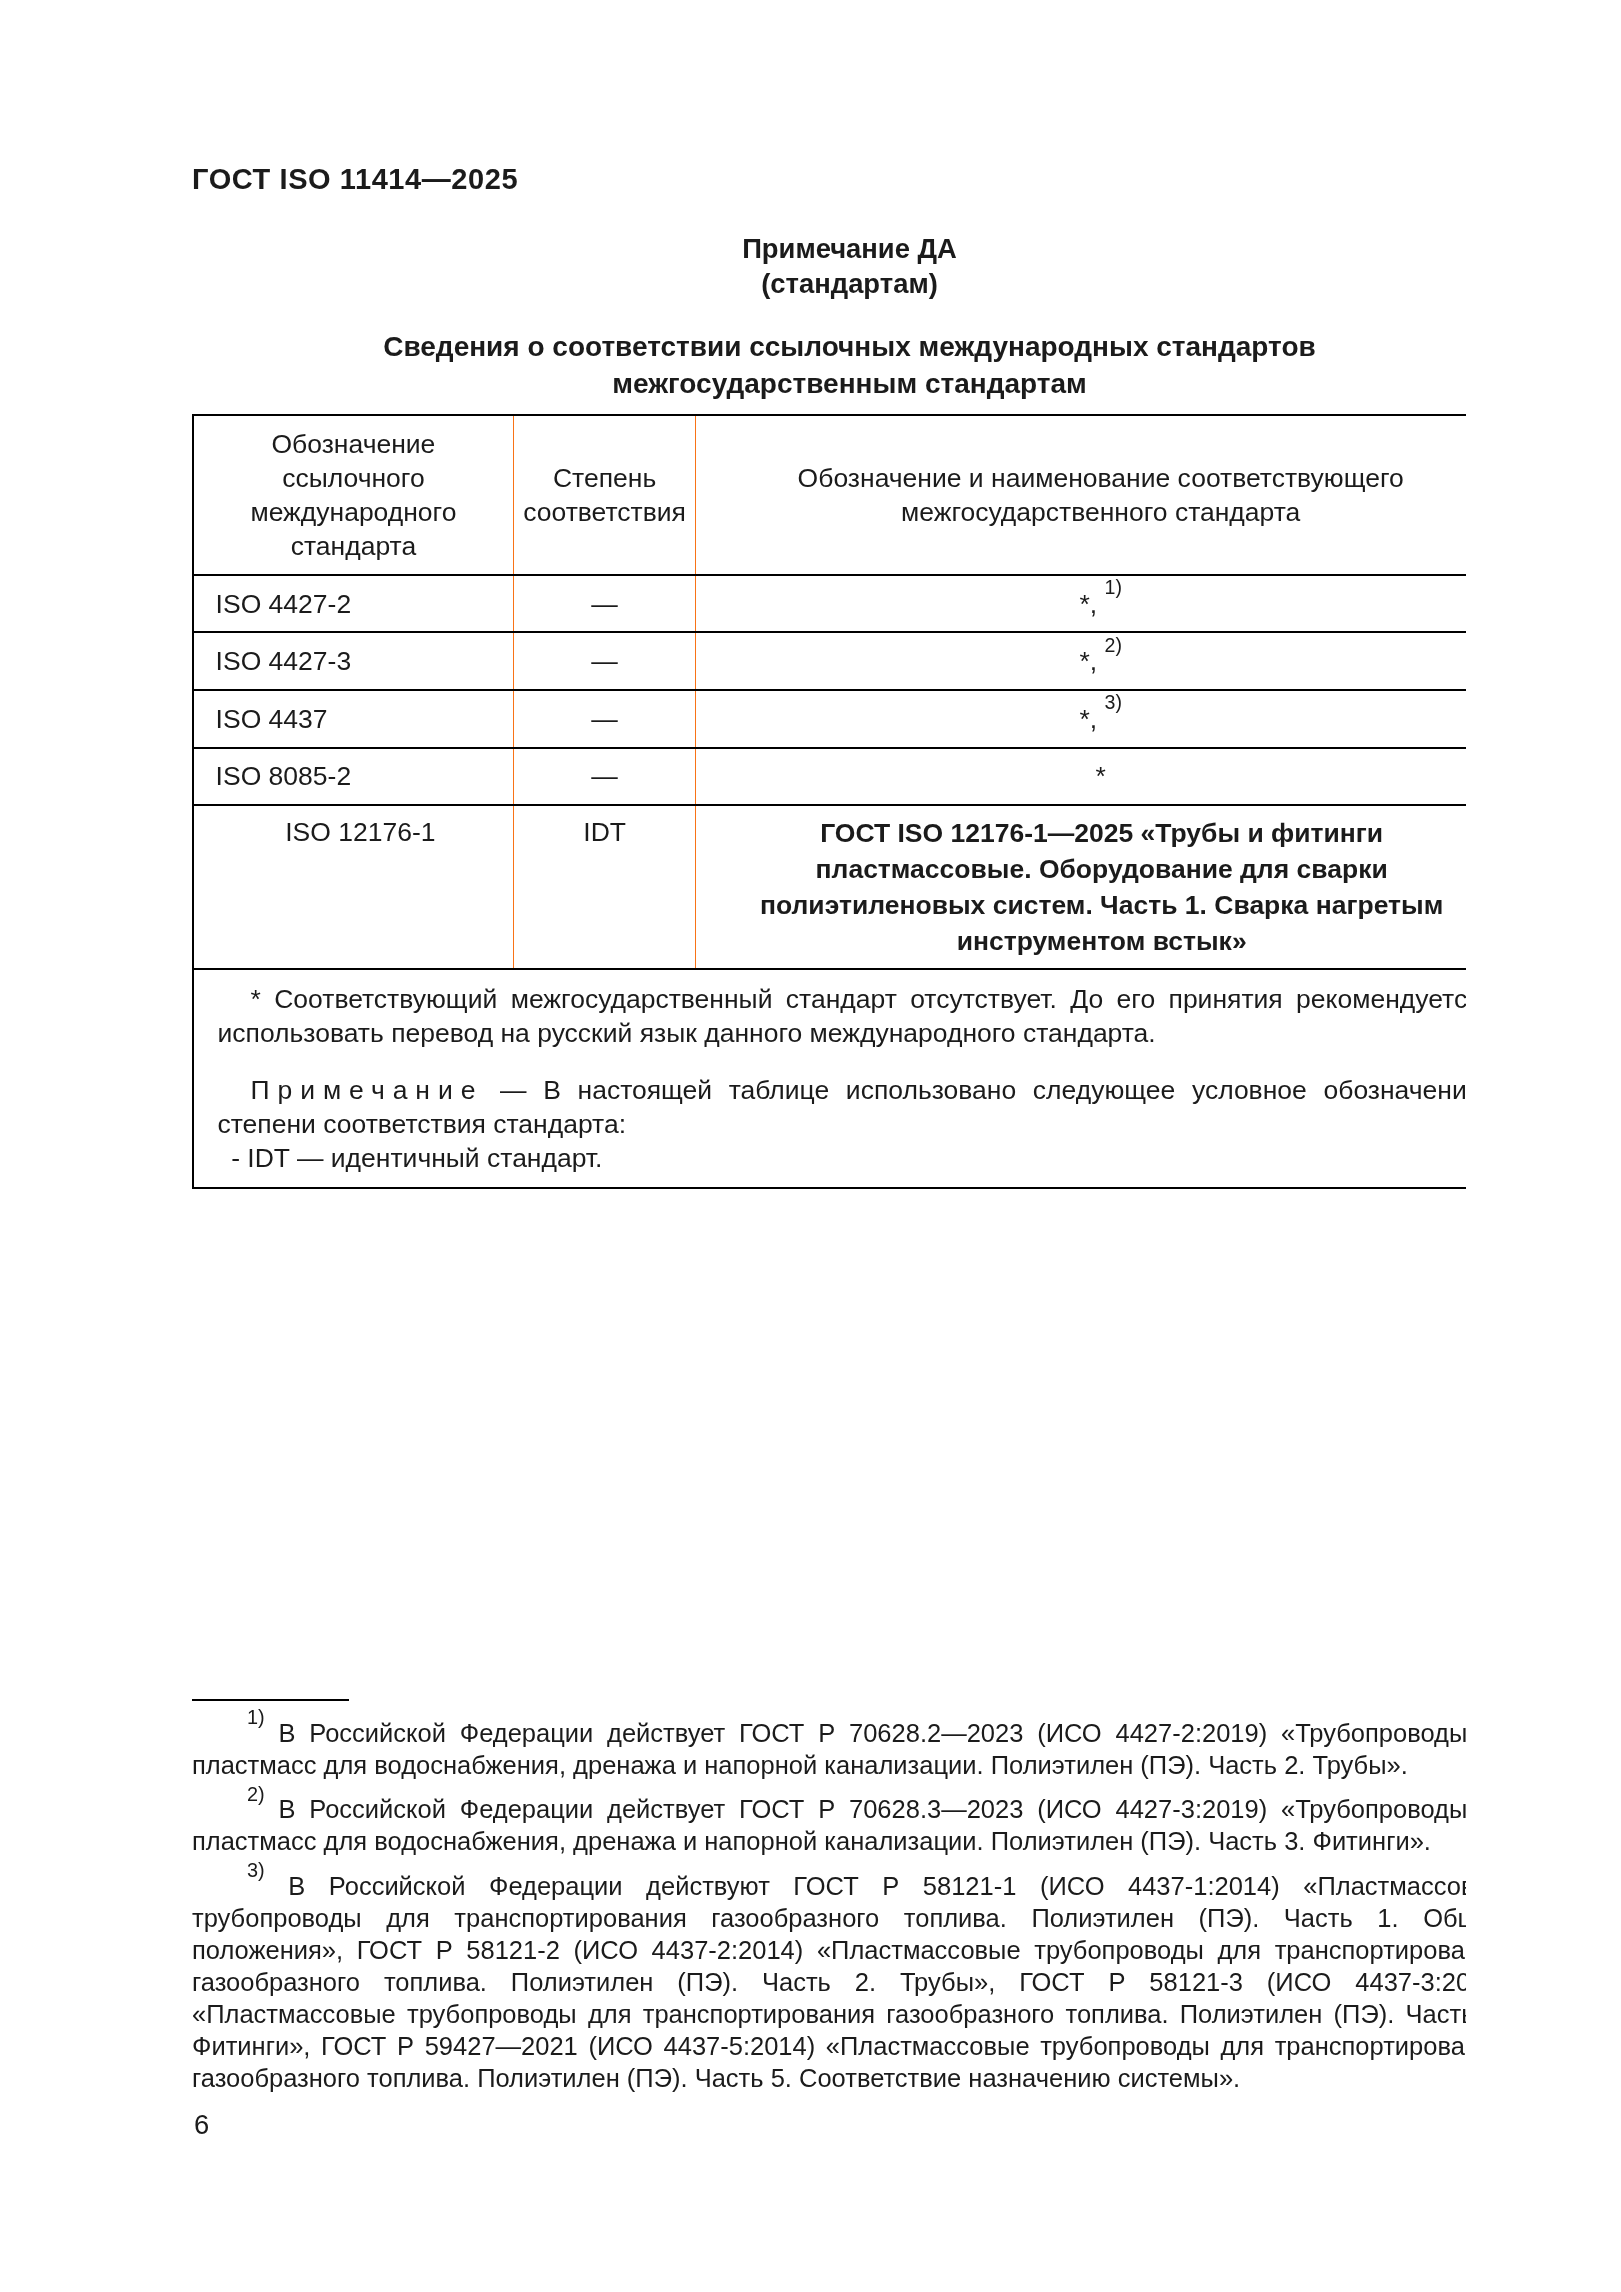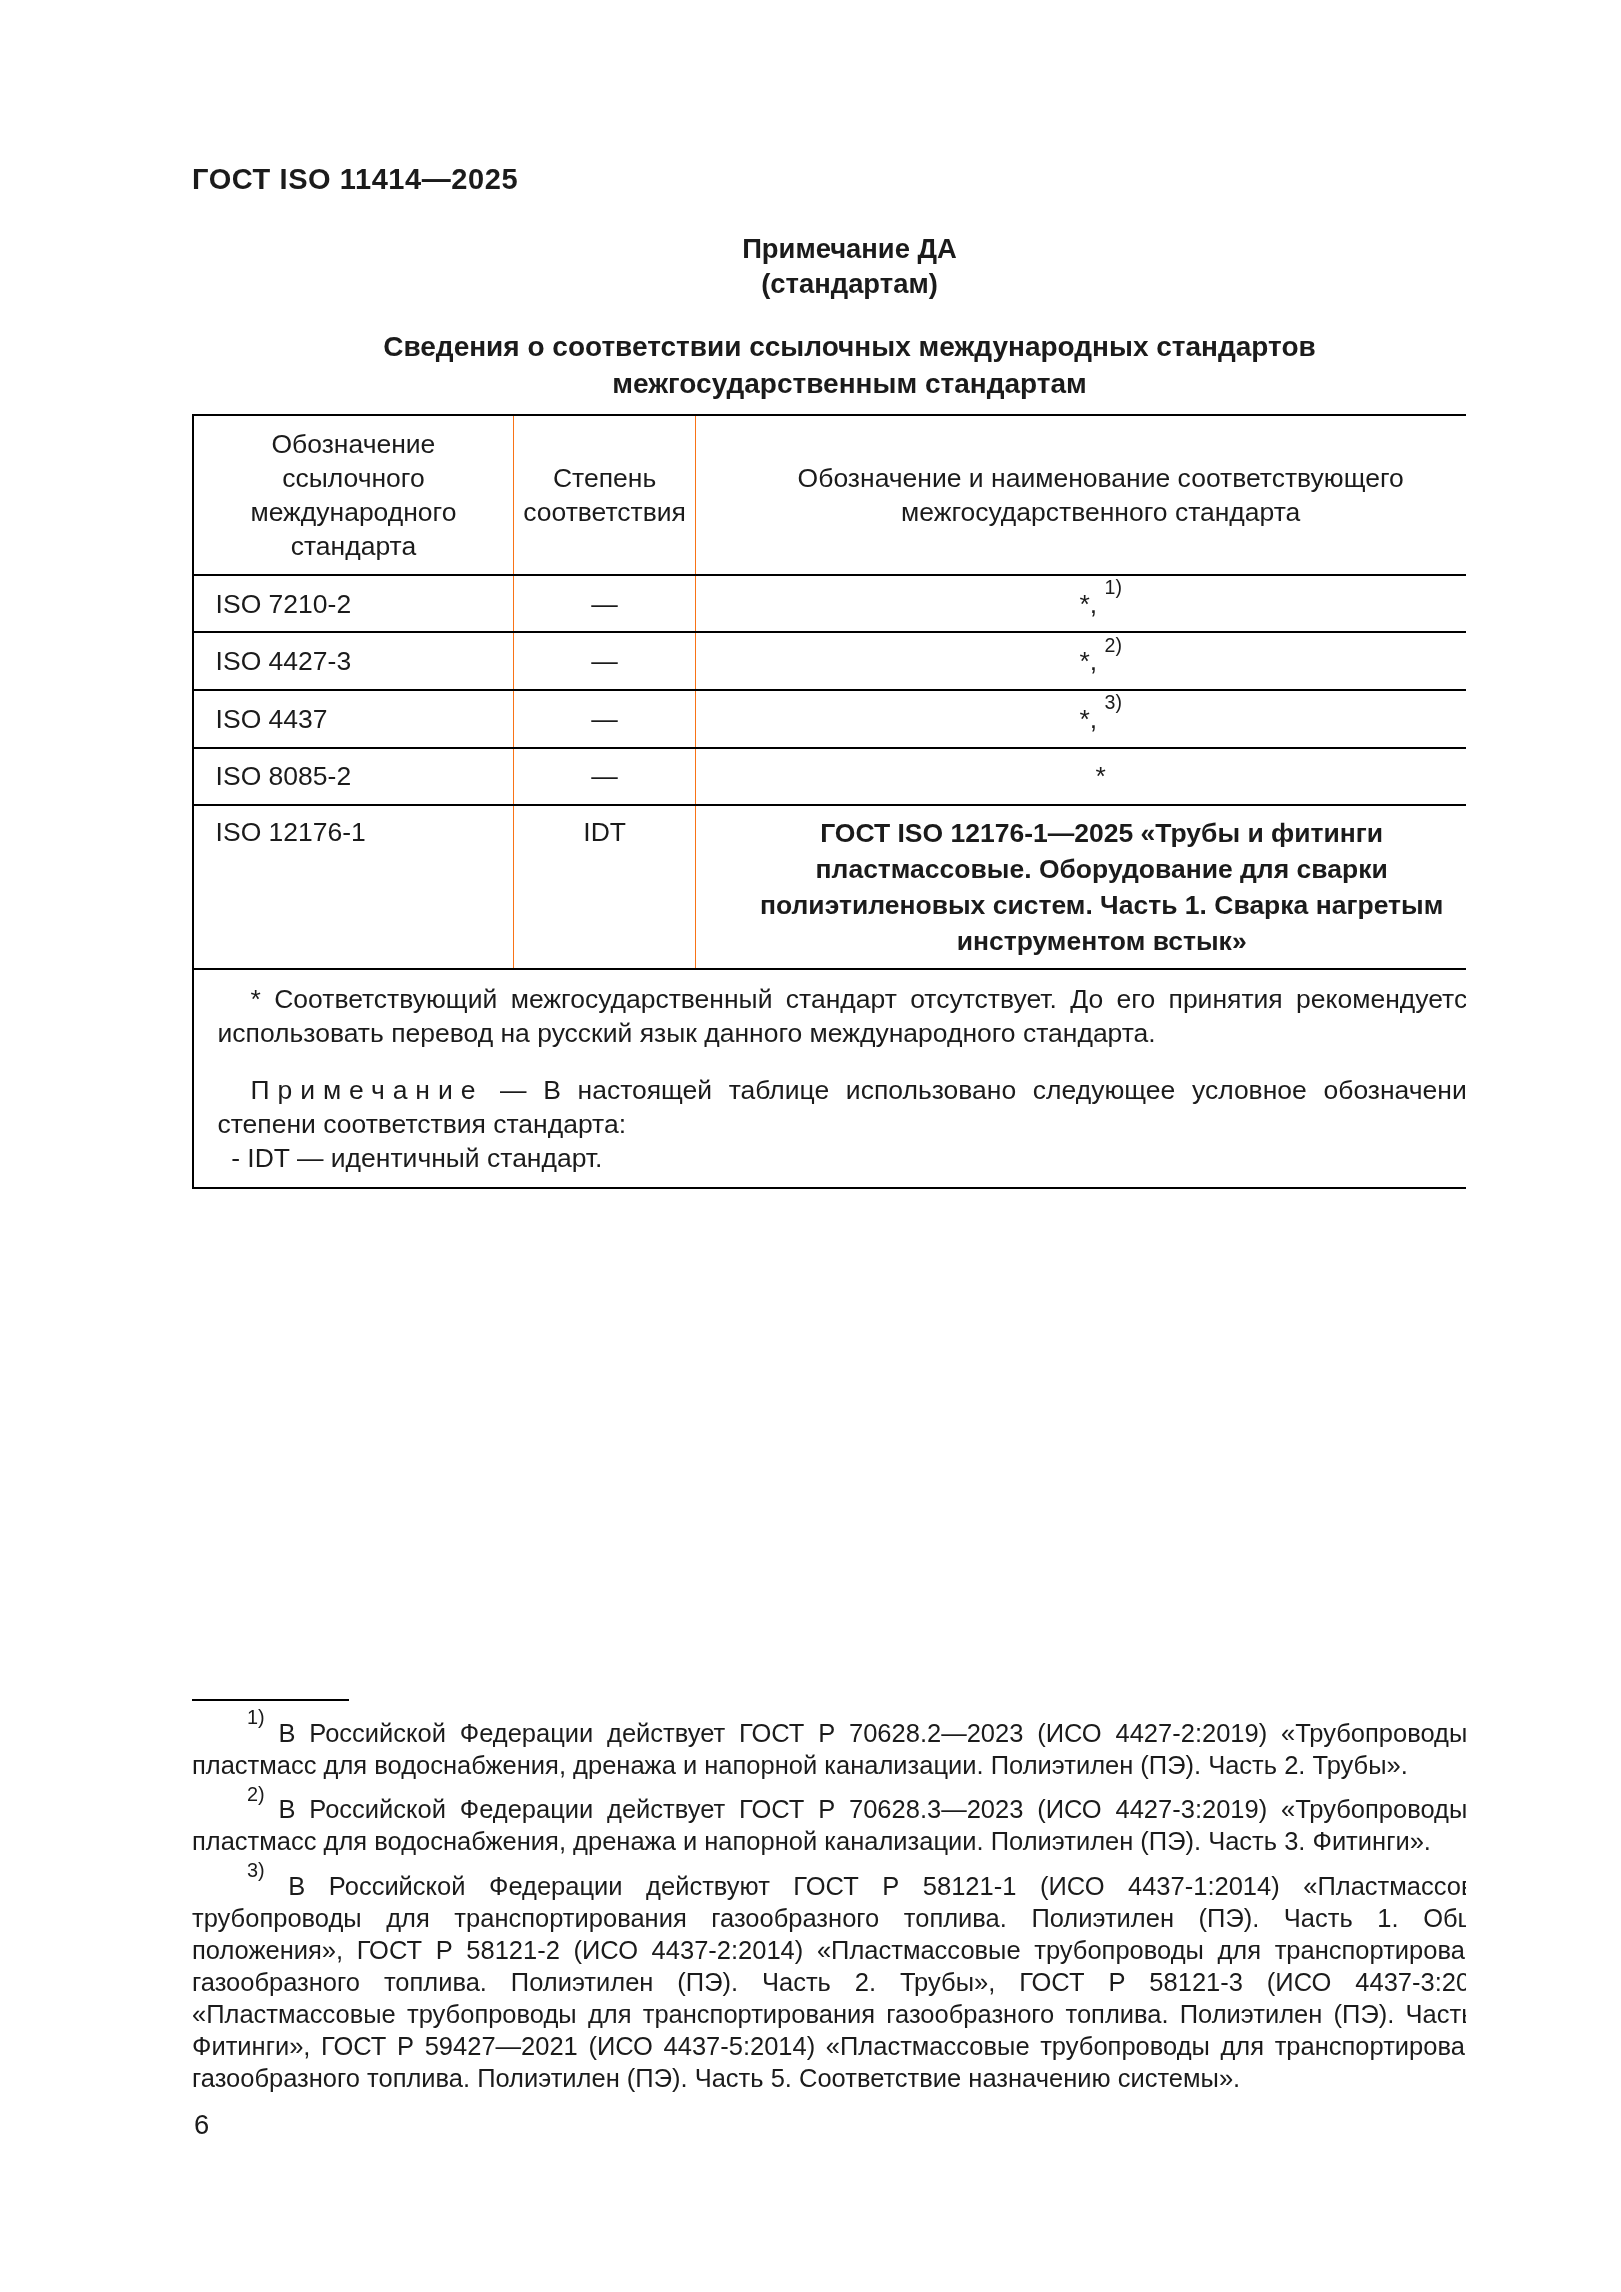--- a/index.html
+++ b/index.html
@@ -76,21 +76,21 @@
     line-height: 34px;
     vertical-align: middle;
   }
   td.c3 {
     text-align: center;
     padding: 10.8px 15.7px;
     line-height: 34px;
     vertical-align: top;
   }
   tr.big td.c3 { text-align: center; line-height: 36px; padding: 8.8px 15.7px 8.8px 17.6px; font-weight: bold; }
-  tr.big td.c1, tr.big td.c2 { vertical-align: top; padding-top: 8.8px; }
+  tr.big td.c1, tr.big td.c2 { vertical-align: top; padding-top: 8.8px; text-align: center; }
   sup.ref {
     font-size: 0.74em;
     position: relative;
     top: -0.45em;
     line-height: 0;
   }
   td.tfoot {
     padding: 9.8px 23.5px 11.8px 23.5px;
     line-height: 34px;
   }
@@ -166,21 +166,21 @@
       </colgroup>
       <thead>
         <tr>
           <th class="hcell">Обозначение ссылочного международного стандарта</th>
           <th class="hcell">Степень соответствия</th>
           <th class="hcell">Обозначение и наименование соответствующего межгосударственного стандарта</th>
         </tr>
       </thead>
       <tbody>
         <tr>
-          <td class="c1">ISO 7210-2</td>
+          <td class="c1">ISO 4427-2</td>
           <td class="c2">—</td>
           <td class="c3"><span>*, </span><sup class="ref">1)</sup><span></span></td>
         </tr>
         <tr>
           <td class="c1">ISO 4427-3</td>
           <td class="c2">—</td>
           <td class="c3"><span>*, </span><sup class="ref">2)</sup><span></span></td>
         </tr>
         <tr>
           <td class="c1">ISO 4437</td>

